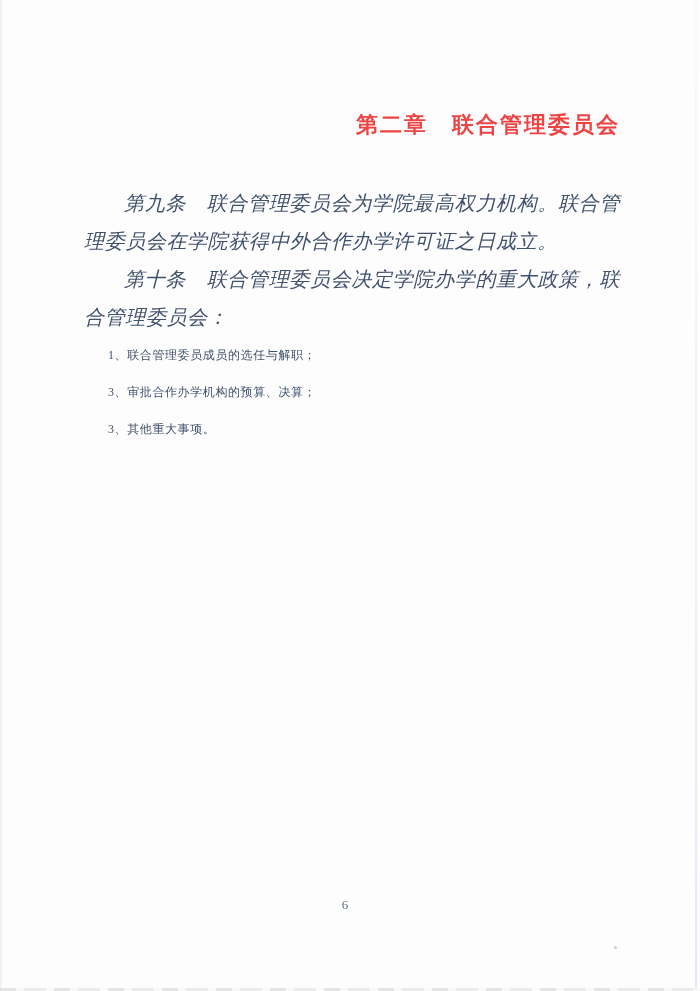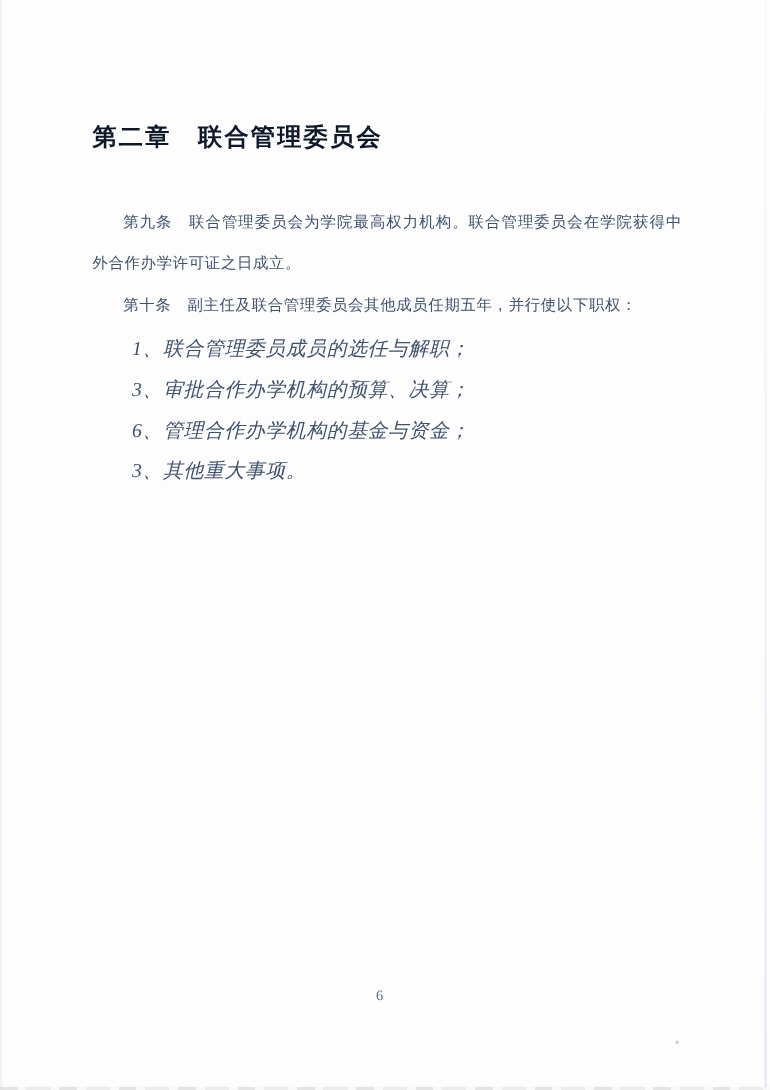--- a/index.html
+++ b/index.html
@@ -20,47 +20,47 @@
     box-sizing: border-box;
   }
   .content {
     position: absolute;
     left: 84px;
     top: 110px;
     width: 536px;
   }
   .title {
     margin: 0 0 44px 0;
-    text-align: left;
+    text-align: right;
     font-size: 22px;
     font-weight: bold;
     letter-spacing: 2px;
-    color: #0f172a;
+    color: #ef4444;
     line-height: 30px;
   }
   .para {
     margin: 0;
-    font-size: 14px;
+    font-size: 20px;
     line-height: 38px;
     letter-spacing: 0.6px;
     text-align: justify;
     text-justify: inter-ideograph;
     text-indent: 2em;
+    font-style: italic;
   }
   .list {
     margin-top: 1px;
   }
   .list-item {
     margin: 0;
-    font-size: 18px;
+    font-size: 12px;
     line-height: 37px;
     letter-spacing: 0.6px;
     text-indent: 2em;
     white-space: nowrap;
-    font-style: italic;
   }
   .page-number {
     position: absolute;
     left: 0;
     right: 10px;
     top: 897px;
     text-align: center;
     font-size: 13px;
     color: #5c6d87;
     letter-spacing: 0;
@@ -107,26 +107,25 @@
 
 <div class="page">
 
   <div class="content">
 
     <h1 class="title">第二章　联合管理委员会</h1>
 
     <p class="para">第九条　联合管理委员会为学院最高权力机构。联合管理委员会在学院获得中外合作办学许可证之日成立。</p>
 
 
-    <p class="para">第十条　副主任及联合管理委员会其他成员任期五年，并行使以下职权：</p>
+    <p class="para">第十条　联合管理委员会决定学院办学的重大政策，联合管理委员会：</p>
 
     <div class="list">
       <p class="list-item">1、联合管理委员成员的选任与解职；</p>
       <p class="list-item">3、审批合作办学机构的预算、决算；</p>
-      <p class="list-item">6、管理合作办学机构的基金与资金；</p>
       <p class="list-item">3、其他重大事项。</p>
     </div>
 
   </div>
 
   <div class="page-number">6</div>
 
   <div class="edge-left"></div>
   <div class="edge-right"></div>
   <div class="edge-bottom"></div>

